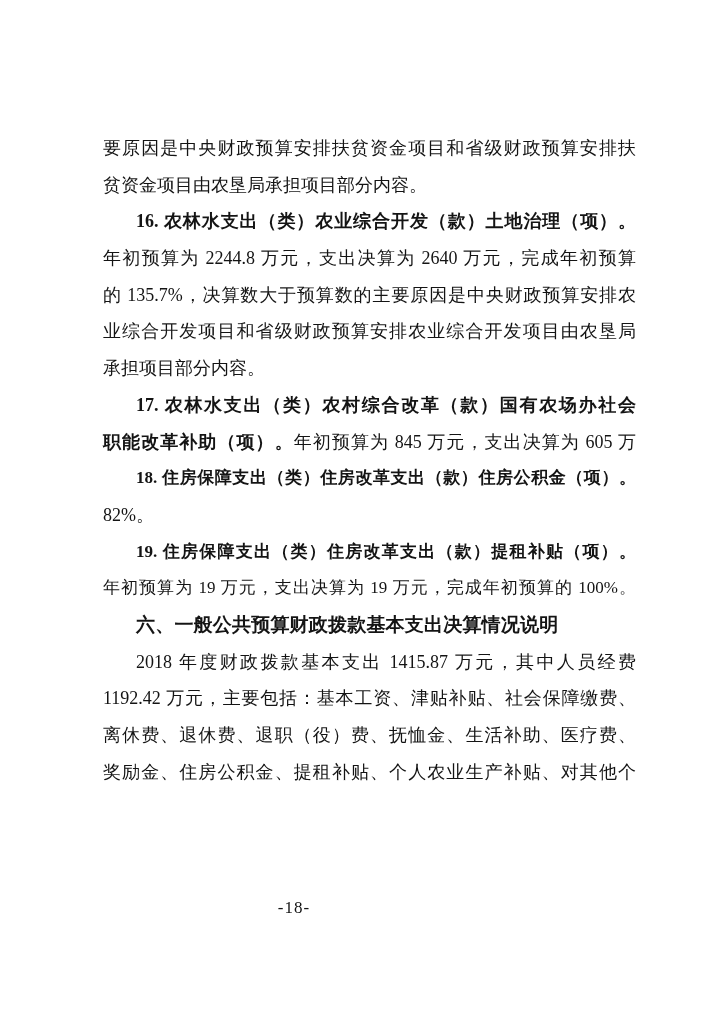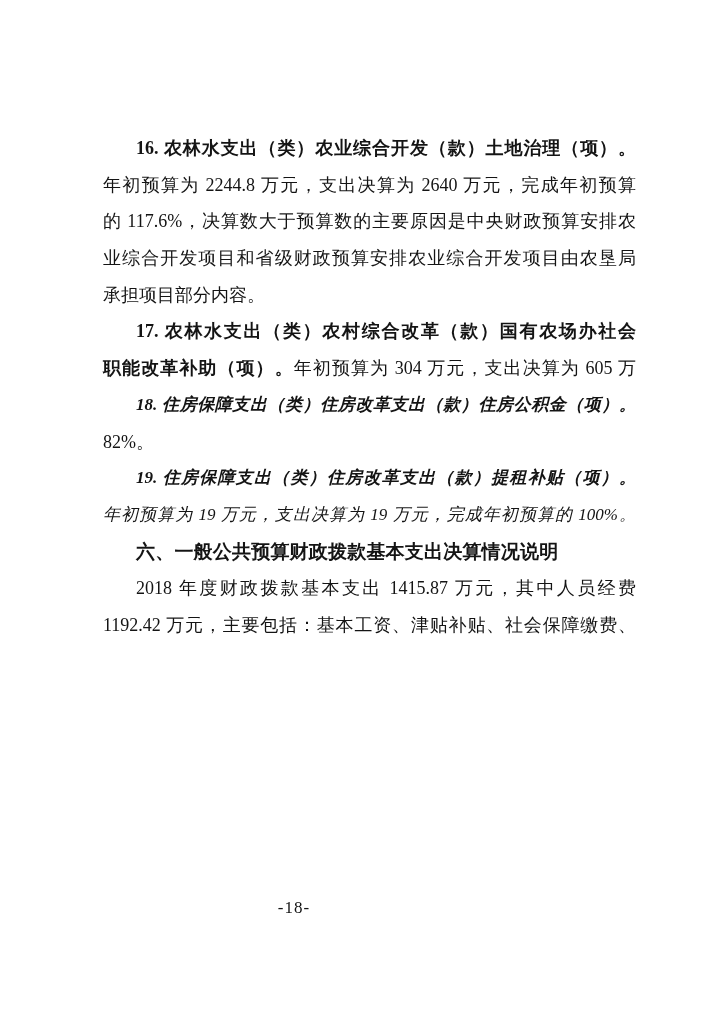--- a/index.html
+++ b/index.html
@@ -31,21 +31,20 @@
   }
   .line.justify {
     text-align: justify;
     text-align-last: justify;
   }
   .line.indent {
     text-indent: 33px;
   }
   .line.tight {
     font-size: 17px;
-    font-style: italic;
   }
   .line .bold {
     font-weight: bold;
   }
   .line.sans {
     font-family: Liberation Sans, sans-serif;
     font-weight: bold;
     font-size: 19px;
     letter-spacing: 0.2px;
   }
@@ -60,29 +59,33 @@
     letter-spacing: 1px;
     font-family: "Liberation Serif", "DejaVu Serif", serif;
     color: #141414;
   }
 </style>
 </head>
 <body>
 
 <div class="page">
   <div class="content" id="doc-lines">
+      <div class="line justify"><span>要原因是中央财政预算安排扶贫资金项目和省级财政预算安排扶</span></div>
+      <div class="line"><span>贫资金项目由农垦局承担项目部分内容。</span></div>
       <div class="line indent justify"><span class="bold">16. 农林水支出（类）农业综合开发（款）土地治理（项）。</span></div>
       <div class="line justify"><span>年初预算为 2244.8 万元，支出决算为 2640 万元，完成年初预算</span></div>
-      <div class="line justify"><span>的 117.6%，决算数大于预算数的主要原因是中央财政预算安排农</span></div>
+      <div class="line justify"><span>的 135.7%，决算数大于预算数的主要原因是中央财政预算安排农</span></div>
       <div class="line justify"><span>业综合开发项目和省级财政预算安排农业综合开发项目由农垦局</span></div>
       <div class="line"><span>承担项目部分内容。</span></div>
       <div class="line indent justify"><span class="bold">17. 农林水支出（类）农村综合改革（款）国有农场办社会</span></div>
-      <div class="line justify"><span class="bold">职能改革补助（项）。</span><span>年初预算为 304 万元，支出决算为 605 万</span></div>
+      <div class="line justify"><span class="bold">职能改革补助（项）。</span><span>年初预算为 845 万元，支出决算为 605 万</span></div>
       <div class="line indent justify tight"><span class="bold">18. 住房保障支出（类）住房改革支出（款）住房公积金（项）。</span></div>
       <div class="line"><span>82%。</span></div>
       <div class="line indent justify tight"><span class="bold">19. 住房保障支出（类）住房改革支出（款）提租补贴（项）。</span></div>
       <div class="line justify tight"><span>年初预算为 19 万元，支出决算为 19 万元，完成年初预算的 100%。</span></div>
       <div class="line indent sans"><span class="bold">六、一般公共预算财政拨款基本支出决算情况说明</span></div>
       <div class="line indent justify"><span>2018 年度财政拨款基本支出 1415.87 万元，其中人员经费</span></div>
       <div class="line justify"><span>1192.42 万元，主要包括：基本工资、津贴补贴、社会保障缴费、</span></div>
+      <div class="line justify"><span>离休费、退休费、退职（役）费、抚恤金、生活补助、医疗费、</span></div>
+      <div class="line justify"><span>奖励金、住房公积金、提租补贴、个人农业生产补贴、对其他个</span></div>
     </div>
   <div class="footer">-18-</div>
 </div>
 
 </body></html>

